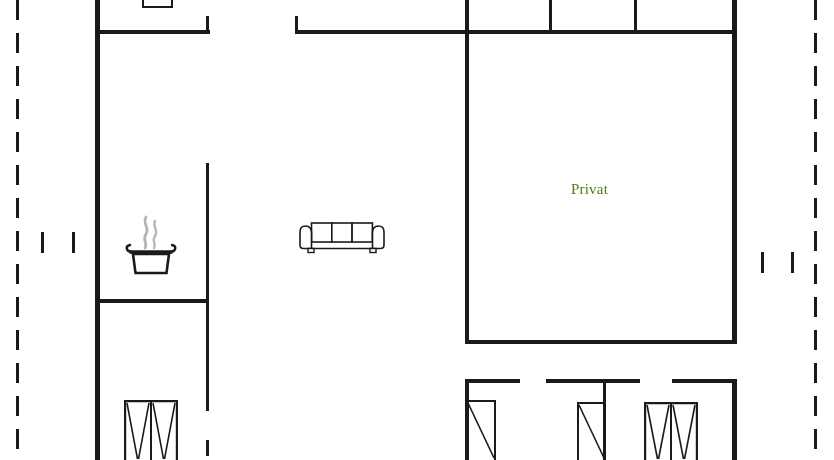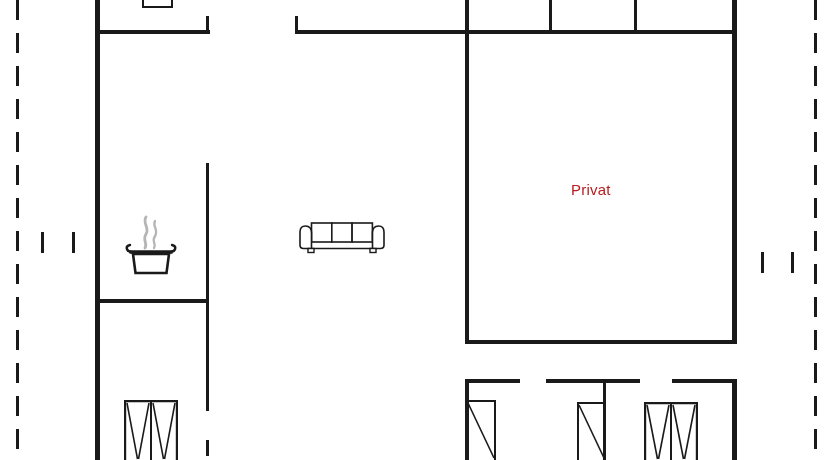--- a/index.html
+++ b/index.html
@@ -12,23 +12,24 @@
   }
   .wall{position:absolute;background:#1a1a1a;}
   .dashed-v{
     position:absolute;top:0;width:3px;height:460px;
     background:repeating-linear-gradient(180deg,#1a1a1a 0 20px,transparent 20px 33px);
   }
   .tick{position:absolute;width:3px;height:21px;background:#1a1a1a;}
   .icon{position:absolute;}
   .room-label{
     position:absolute;
-    color:#b91c1c;
+    color:#4d7c0f;
     font-size:15px;
     letter-spacing:0.2px;
+    font-family:Liberation Serif, serif;
   }
   .fixture{
     position:absolute;
     border-left:2px solid #1a1a1a;
     border-right:2px solid #1a1a1a;
     border-bottom:2px solid #1a1a1a;
     background:#ffffff;
   }
 </style>
 </head>

